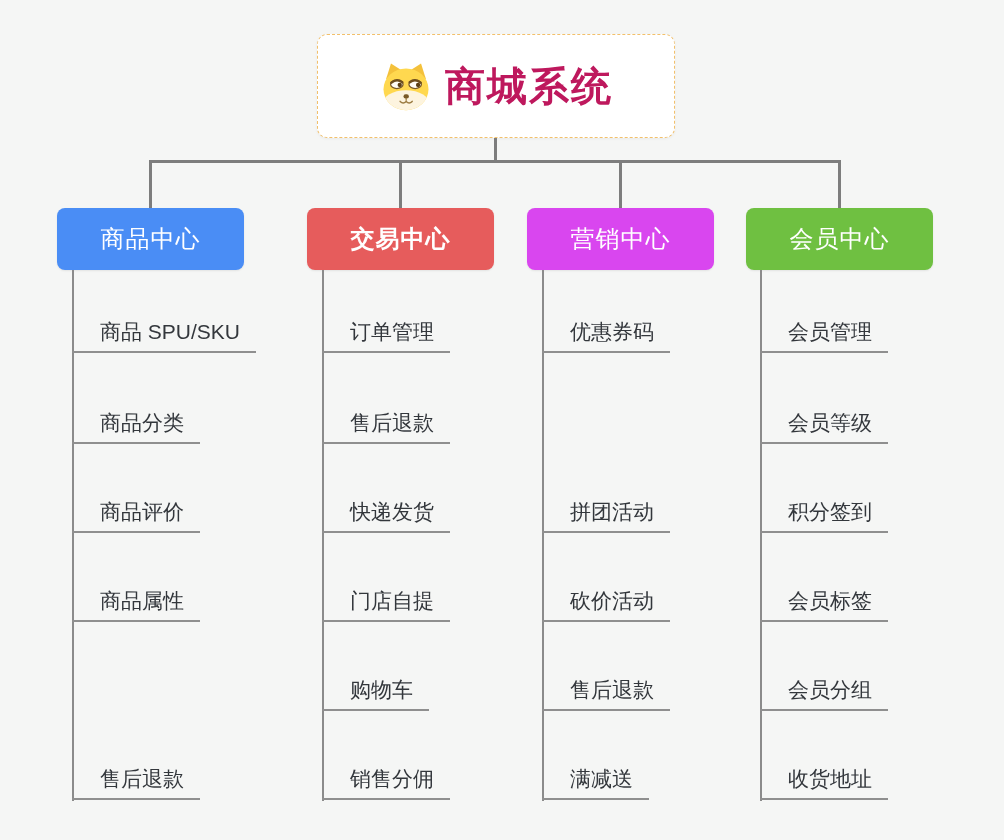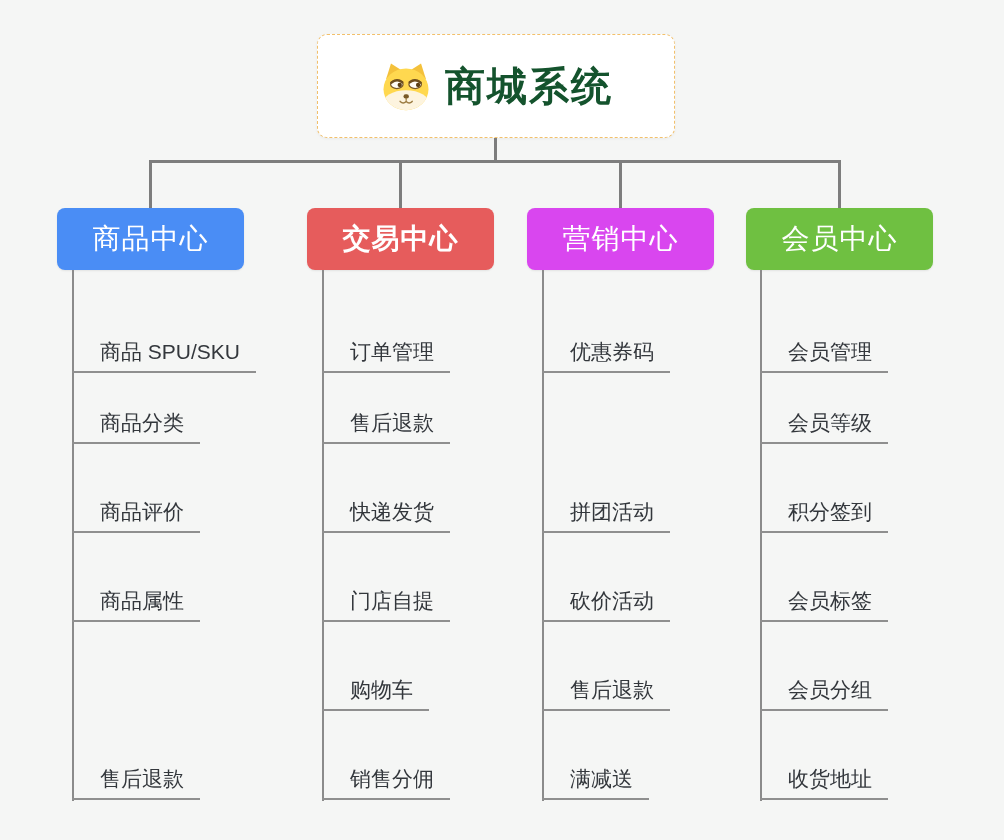--- a/index.html
+++ b/index.html
@@ -42,21 +42,21 @@
   .drop{top:160px;width:3px;height:50px;}
   .dx0{left:149px}.dx1{left:399px}.dx2{left:619px}.dx3{left:838px}
   
   .hdr{
     position:absolute;
     top:208px;
     width:187px;height:62px;
     border-radius:8px;
     display:flex;align-items:center;justify-content:center;
     color:#ffffff;
-    font-size:28px;
+    font-size:24px;
     font-weight:500;
     letter-spacing:1px;
     box-shadow:0 1px 2px rgba(0,0,0,0.08);
     cursor:default;
   }
   .hx0{left:57px}.hx1{left:307px}.hx2{left:527px}.hx3{left:746px}
   
   .trunk{
     position:absolute;
     top:270px;height:531px;width:2px;
@@ -71,21 +71,21 @@
     align-items:flex-end;
     padding:0 16px 6px 28px;
     box-sizing:border-box;
     border-bottom:2px solid #8f8f8f;
     font-size:21px;
     color:#33373c;
     white-space:nowrap;
     line-height:1.3;
   }
   .bx0{left:72px}.bx1{left:322px}.bx2{left:542px}.bx3{left:760px}
-  .ly0{top:333px}.ly1{top:404px}.ly2{top:493px}
+  .ly0{top:313px}.ly1{top:404px}.ly2{top:493px}
   .ly3{top:582px}.ly4{top:671px}.ly5{top:760px}
 </style>
 </head>
 <body>
 
 <div class="canvas">
 
   <div class="root-node">
     <svg viewBox="0 0 64 60" width="54" height="50" aria-hidden="true">
       <path d="M8 22 L14 3 L28 12 Z" fill="#f4c13b"></path>
@@ -100,21 +100,21 @@
       <ellipse cx="21" cy="28" rx="7.5" ry="5" fill="#fffdf5" stroke="#7a5a28" stroke-width="1.5"></ellipse>
       <ellipse cx="43" cy="28" rx="7.5" ry="5" fill="#fffdf5" stroke="#7a5a28" stroke-width="1.5"></ellipse>
       <path d="M14.5 26 q6.5 -5.5 13 -0.5" stroke="#6e4e1e" stroke-width="3" fill="none" stroke-linecap="round"></path>
       <path d="M36.5 25.5 q6.5 -5 13 0.5" stroke="#6e4e1e" stroke-width="3" fill="none" stroke-linecap="round"></path>
       <circle cx="24.5" cy="28.8" r="2.6" fill="#5b3e14"></circle>
       <circle cx="46.5" cy="28.8" r="2.6" fill="#5b3e14"></circle>
       <rect x="29" y="40" width="6.5" height="5" rx="2.5" fill="#7a5a28"></rect>
       <path d="M32.2 44.5 v3.2" stroke="#9a7a40" stroke-width="1.5"></path>
       <path d="M25 48.5 q3.6 3.8 7.2 0 q3.6 3.8 7.2 0" stroke="#9a7a40" stroke-width="1.8" fill="none" stroke-linecap="round"></path>
     </svg>
-    <span class="root-title" style="color: #14532d;">商城系统</span>
+    <span class="root-title" style="color: #be185d;">商城系统</span>
   </div>
 
   <div class="line stem"></div>
   <div class="line bus"></div>
   <div class="line drop dx0"></div>
   <div class="line drop dx1"></div>
   <div class="line drop dx2"></div>
   <div class="line drop dx3"></div>
 
   <div class="hdr hx0" style="background-color: rgb(74, 141, 245);">商品中心</div>

